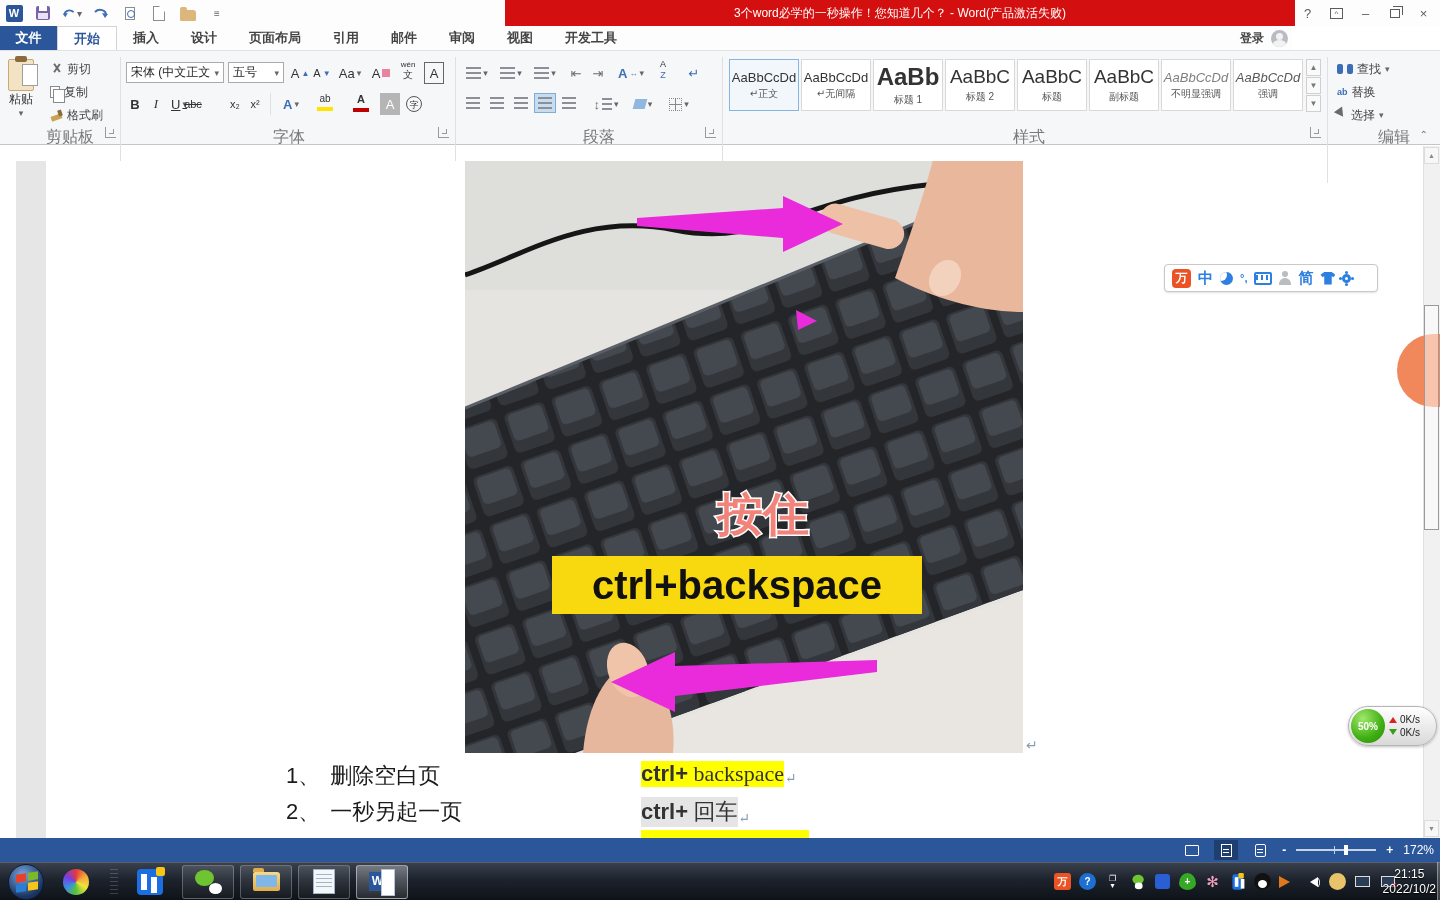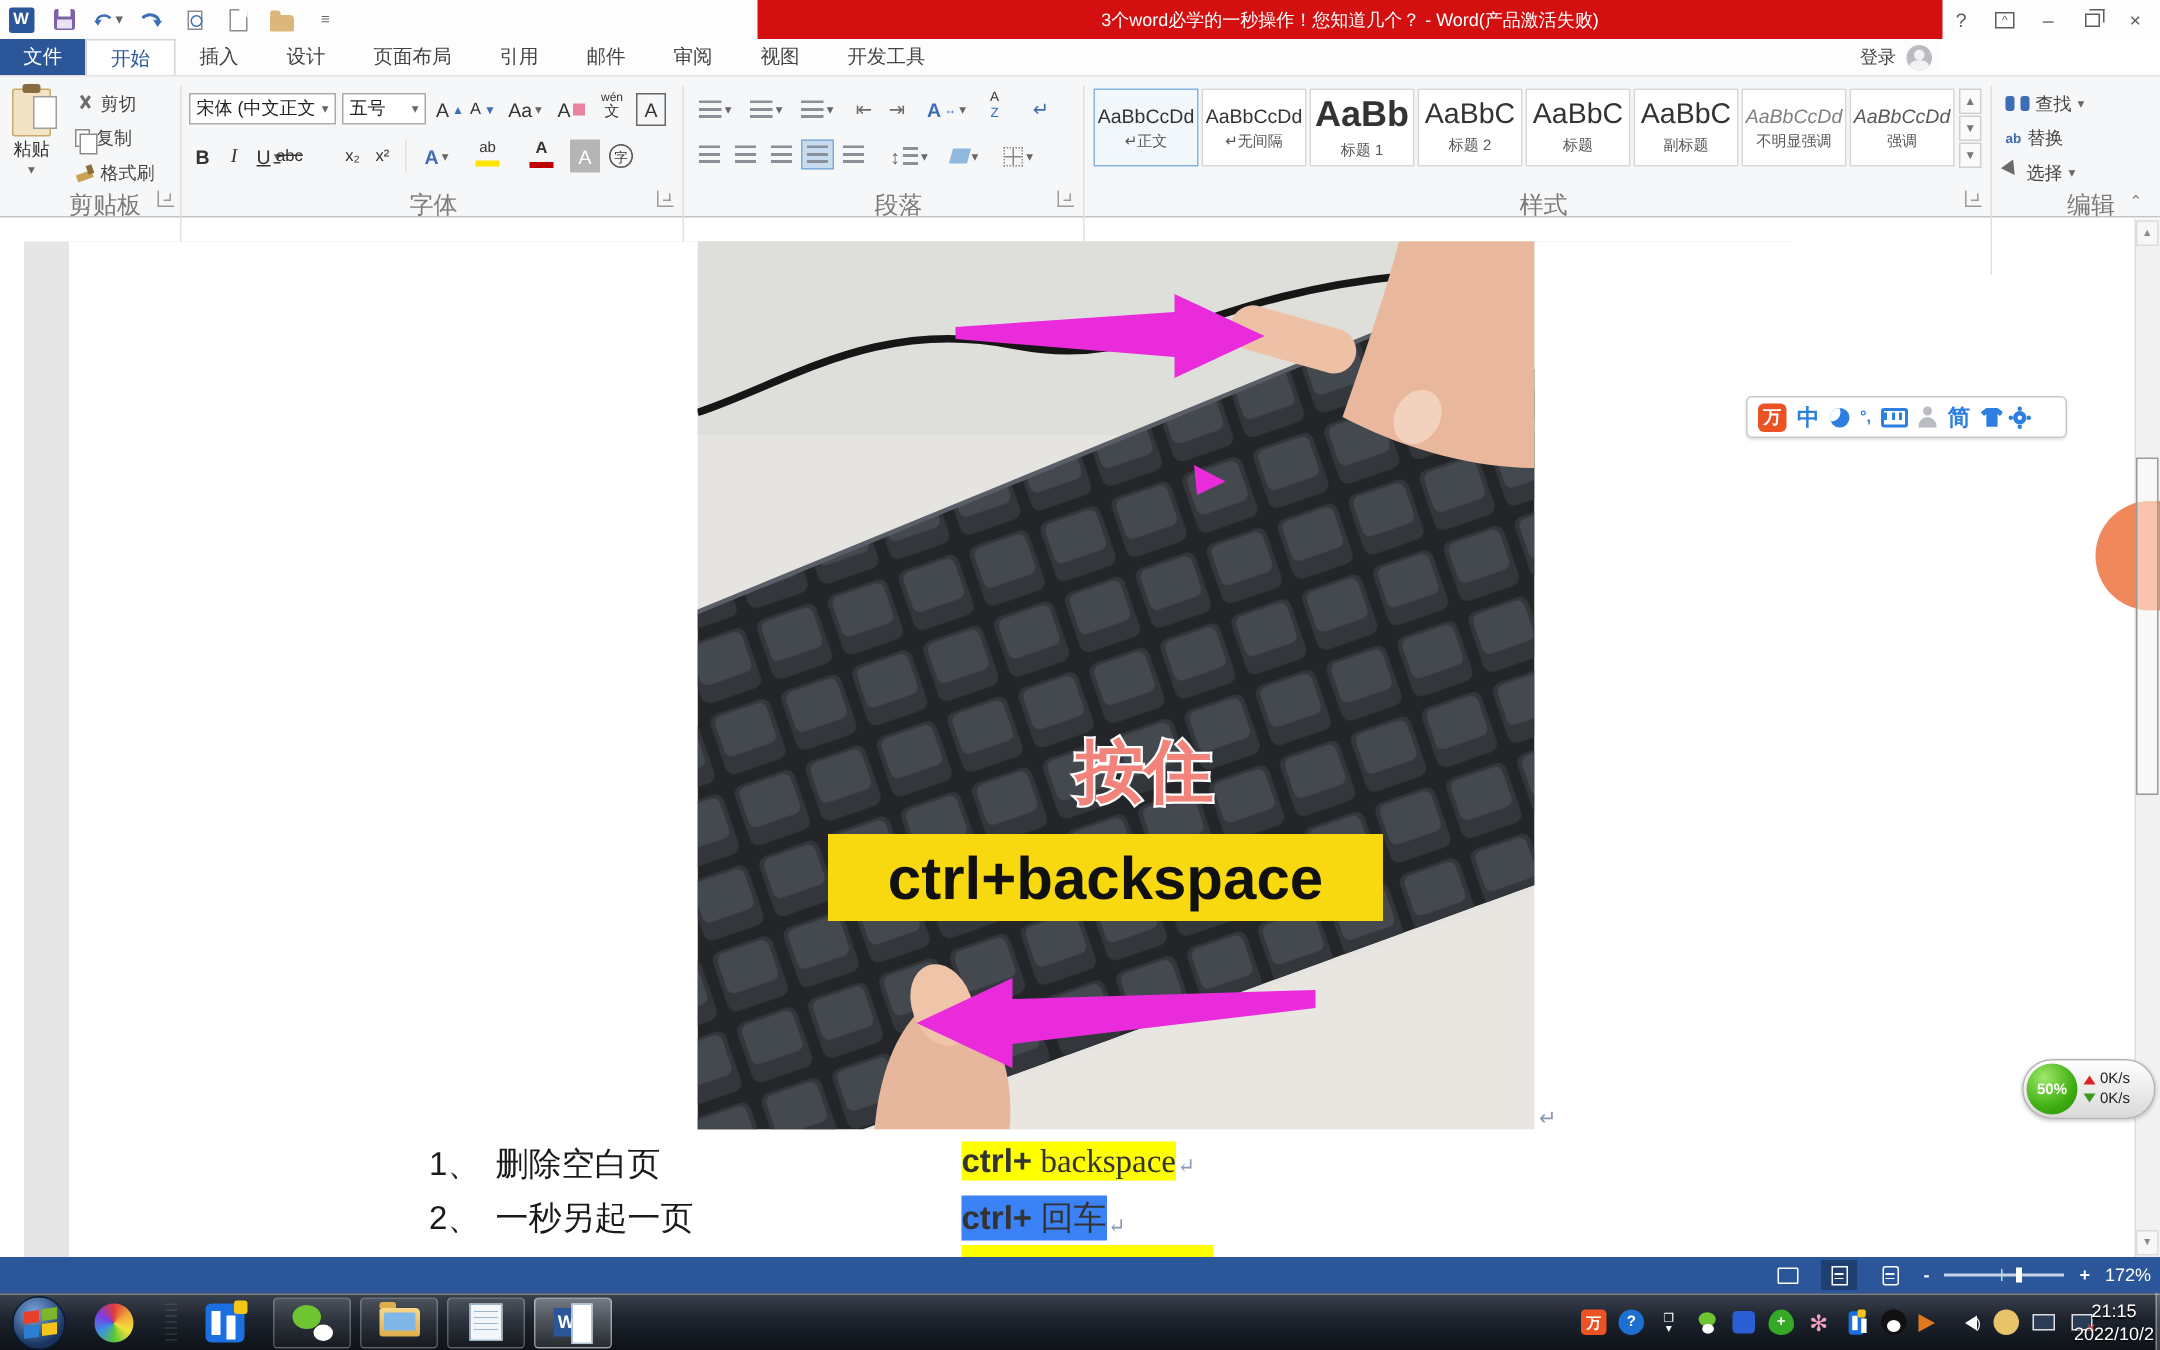--- a/index.html
+++ b/index.html
@@ -22,21 +22,21 @@
   .magnif::after { content:""; position:absolute; left:1px; top:2px; width:6px; height:6px; border:1.5px solid #3b6cb4; border-radius:50%; }
   .qat-caret { color:#666; font-size:10px; }
   .title-red { position:absolute; left:505px; top:0; width:790px; height:26px; background:#d40f0f; color:#fff; display:flex; align-items:center; justify-content:center; font-size:12px; }
   .winctl { position:absolute; right:2px; top:0; height:26px; display:flex; }
   .winbtn { width:29px; height:26px; display:flex; align-items:center; justify-content:center; color:#5c5c5c; font-size:13px; }
   .ribdisp { width:13px; height:11px; border:1px solid #5c5c5c; font-size:8px; line-height:9px; text-align:center; color:#5c5c5c; }
   .restico { width:10px; height:9px; border:1px solid #5c5c5c; position:relative; background:#fff; }
   .restico::before { content:""; position:absolute; left:2px; top:-4px; width:9px; height:8px; border:1px solid #5c5c5c; border-bottom:none; border-left:none; }
 
   
-  .tabrow { position:absolute; left:0; top:26px; width:1292px; height:24px; background:#fdfdfd; }
+  .tabrow { position:absolute; left:0; top:26px; width:1292px; height:24px; background:#fdfdfd;font-weight:bold; }
   .filetab { position:absolute; left:0; top:0; width:57px; height:24px; background:#2b579a; color:#fff; text-align:center; line-height:24px; font-size:13px; }
   .tabs { position:absolute; left:57px; top:0; display:flex; height:24px; }
   .tab { padding:0 16px; line-height:24px; font-size:13px; color:#444; }
   .tab.active { background:#fff; color:#2b579a; border:1px solid #d4d4d4; border-bottom:none; }
   .signin-row { position:absolute; right:4px; top:0; height:24px; display:flex; align-items:center; gap:7px; }
   .signin { color:#444; font-size:12px; }
   .avatar { width:17px; height:17px; border-radius:50%; background:#b9bcc0; position:relative; overflow:hidden; }
   .avatar::before { content:""; position:absolute; left:5px; top:3px; width:7px; height:7px; border-radius:50%; background:#f2f2f2; }
   .avatar::after { content:""; position:absolute; left:2px; top:10px; width:13px; height:8px; border-radius:50% 50% 0 0; background:#f2f2f2; }
 
@@ -81,21 +81,21 @@
 
   
   .docarea { position:absolute; left:16px; top:146px; width:1180px; height:692px; background:#e6e6e6; overflow:hidden;margin-top:15px; }
   .page { position:absolute; left:30px; top:0; width:1366px; height:692px; background:#fff; }
   .kbfig { position:absolute; left:419px; top:-1px; width:558px; height:593px; }
   .pilcrow { position:absolute; color:#8a9bb5; font-size:14px; }
   .docline { position:absolute; height:30px; font-size:22px; color:#1a1a1a; font-family:"Liberation Serif","DejaVu Serif",serif; display:flex; align-items:center; }
   .num { font-family:"Liberation Sans","DejaVu Sans",sans-serif; }
   .keysline { position:absolute; font-size:22px; display:flex; align-items:flex-end; font-family:"Liberation Serif","DejaVu Serif",serif; }
   .hl-y { background:#ffff00; }
-  .hl-m { background:#3b82f6; }
+  .hl-m { background:#e5e5e5; }
   .kpfx { font-family:"Liberation Sans","DejaVu Sans",sans-serif; font-weight:bold; }
   .ystrip { position:absolute; background:#ffff00; }
 
   
   .sbtrack { position:absolute; right:0; top:146px; width:17px; height:692px; background:#f1f1f1; border-left:1px solid #e0e0e0; z-index:2; }
   .sbarrow { position:absolute; right:1px; width:15px; height:17px; background:#f7f7f7; border:1px solid #dcdcdc; color:#8a8a8a; font-size:7px; display:flex; align-items:center; justify-content:center; z-index:6; }
   .sbthumb { position:absolute; right:1px; top:305px; width:15px; height:225px; border:1px solid #9a9a9a; background:rgba(255,255,255,0.5); z-index:6; }
   .orangeball { position:absolute; right:0px; top:334px; width:43px; height:73px; background:#f0885c; border-radius:73px 0 0 73px; z-index:4; }
 
   

